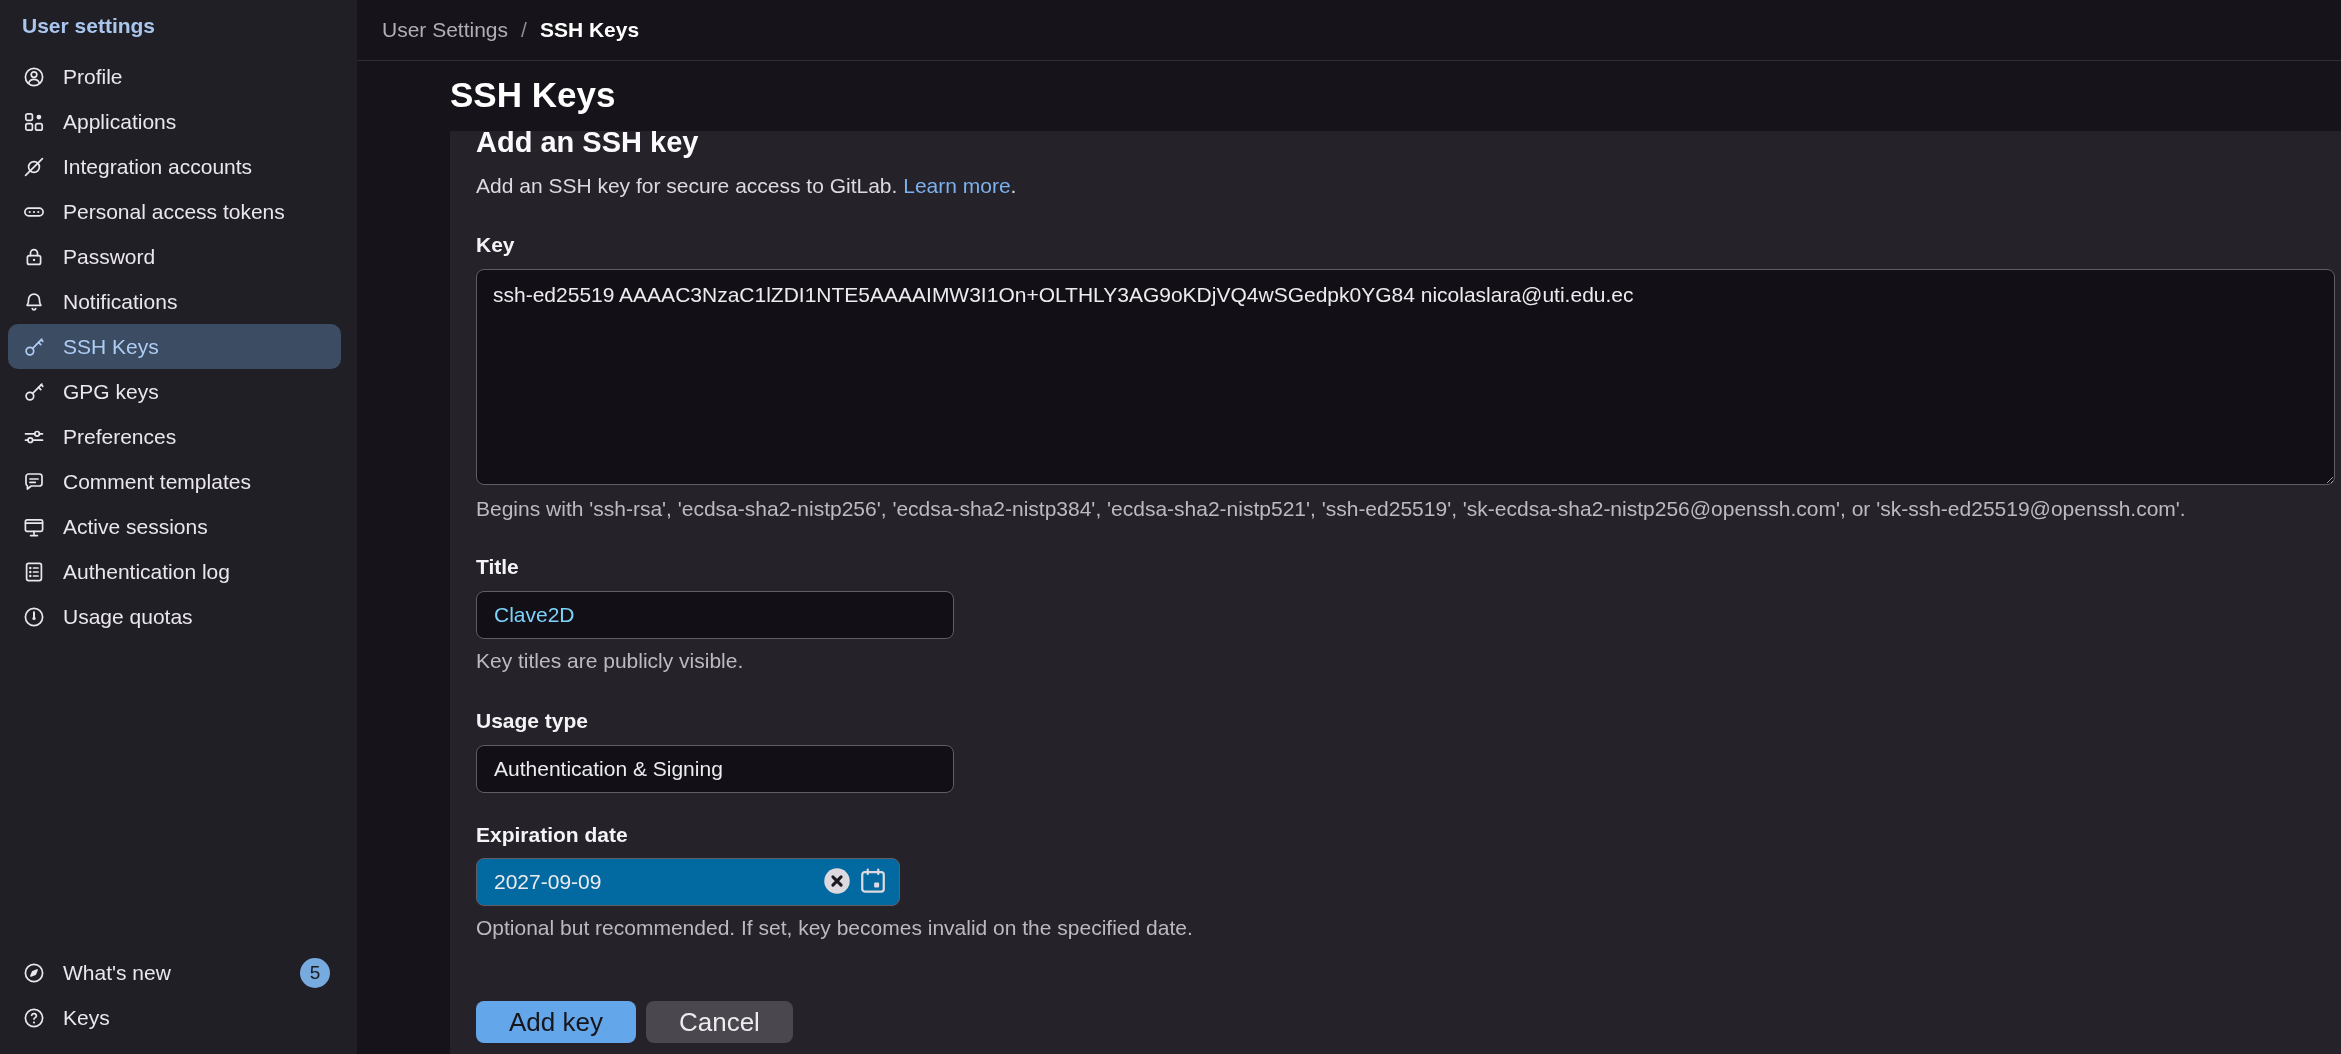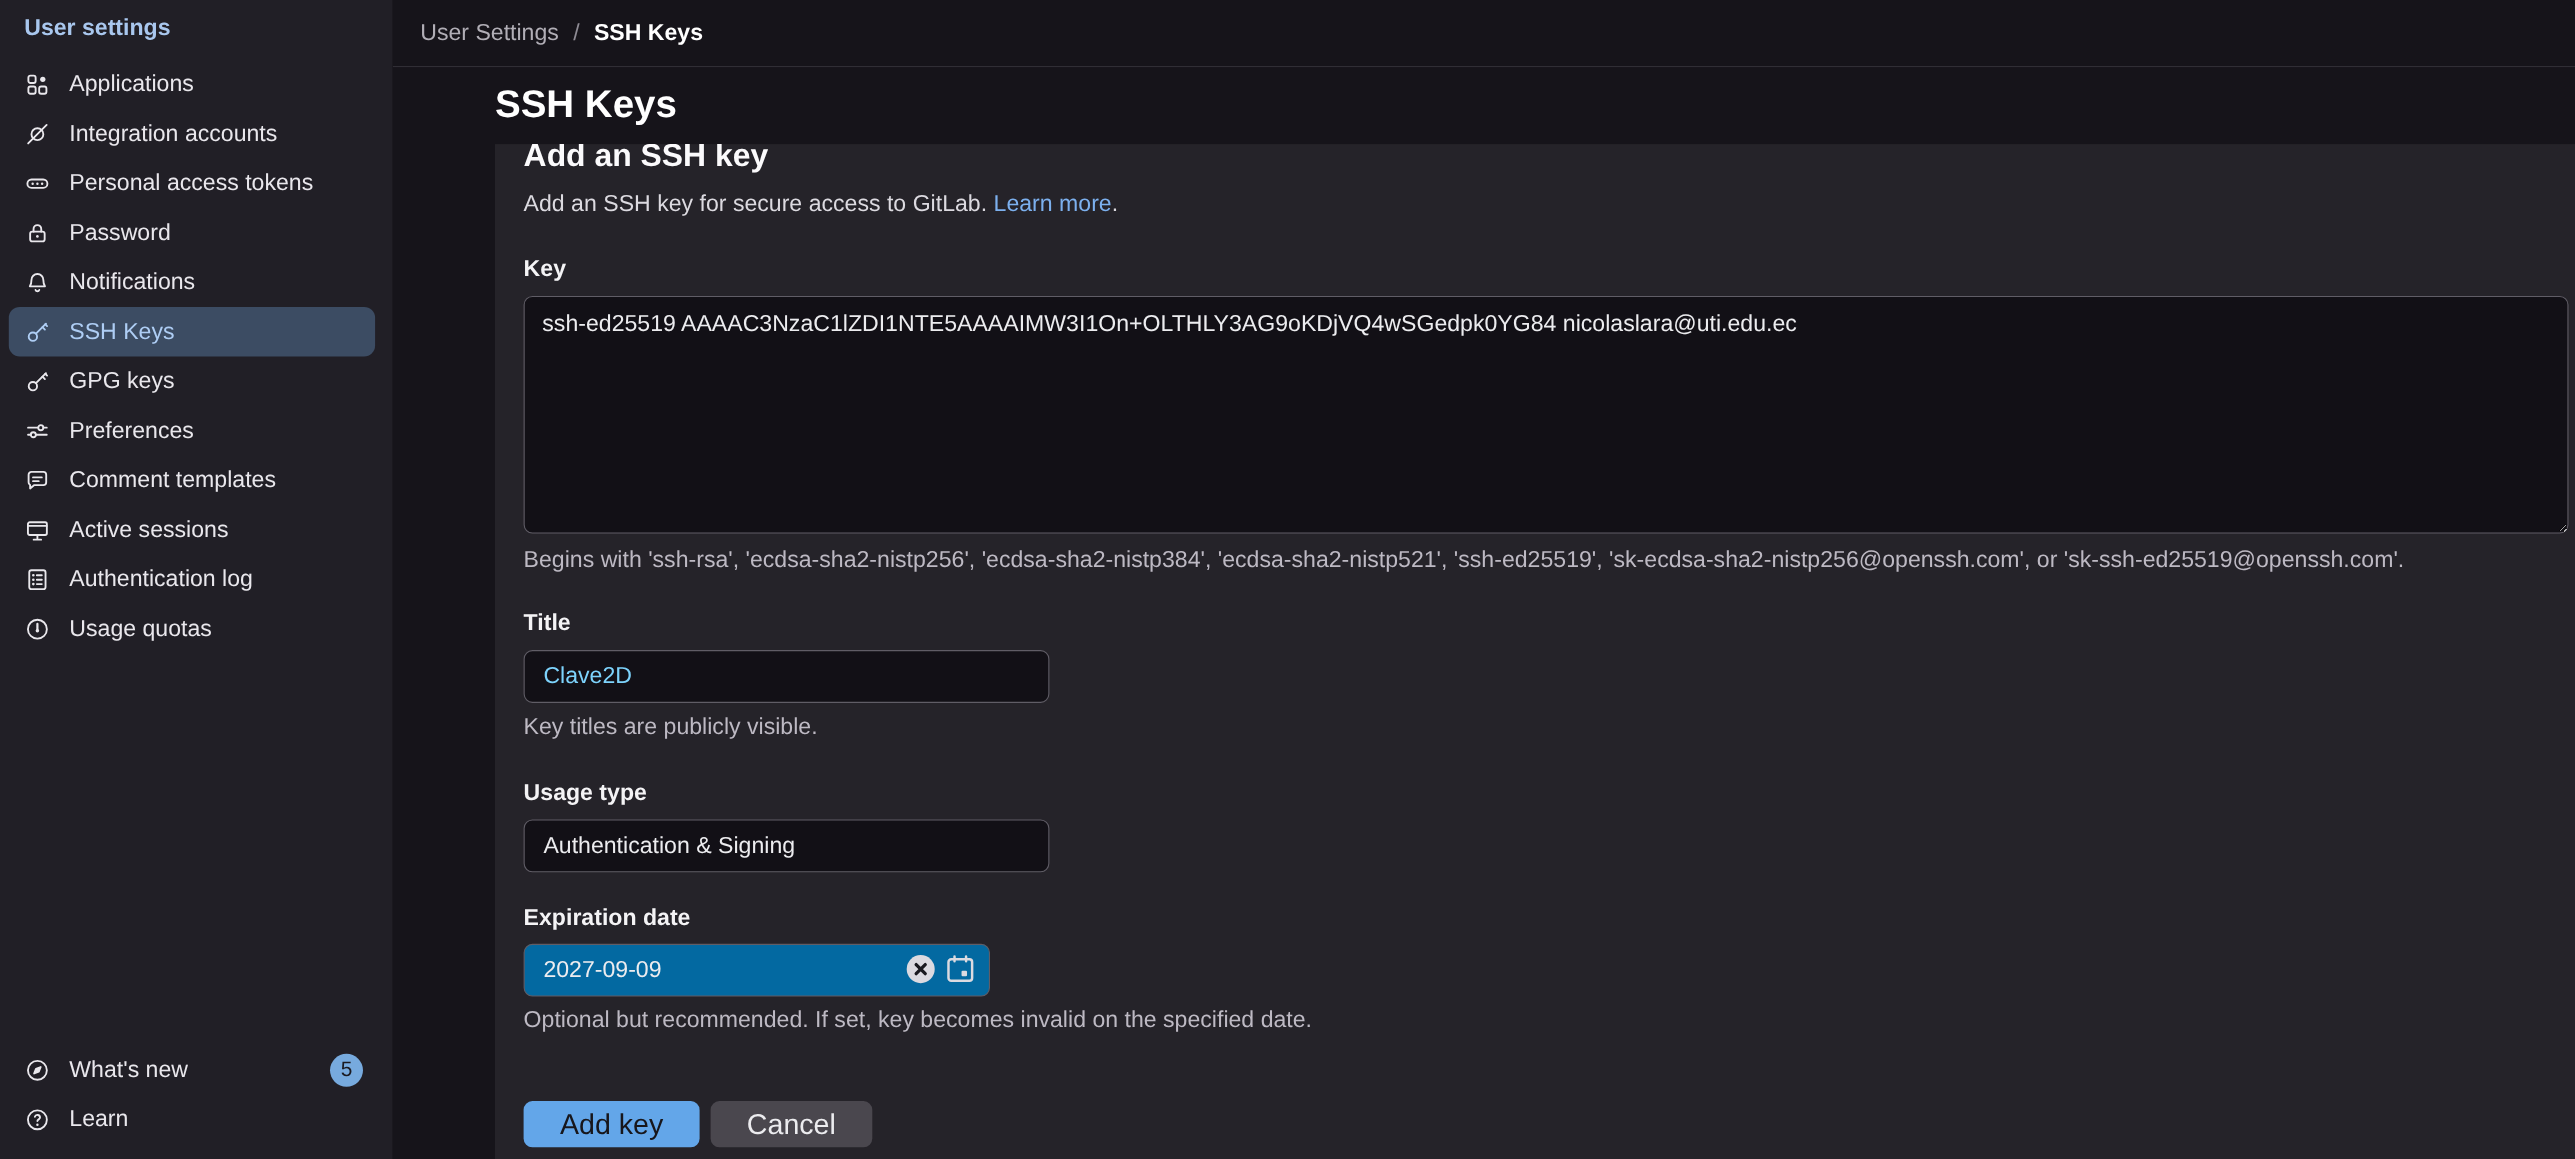--- a/index.html
+++ b/index.html
@@ -64,20 +64,30 @@
 <body>
 
 <div id="app">
 
   <aside class="sidebar">
     <div class="sidebar-title">User settings</div>
     <ul class="nav-list" id="nav-list">
         <li class="nav-item">
       <span class="nicon">
             <svg viewBox="0 0 24 24" fill="none" stroke="currentColor" stroke-width="1.7" stroke-linecap="round" stroke-linejoin="round">
+              <circle cx="12" cy="12" r="8.6"></circle>
+              <circle cx="12" cy="9.6" r="2.8"></circle>
+              <path d="M6.6 18.3c1-2.8 3.1-3.9 5.4-3.9s4.4 1.1 5.4 3.9"></path>
+            </svg>
+          </span>
+      <span class="nlabel">Profile</span>
+    </li>
+        <li class="nav-item">
+      <span class="nicon">
+            <svg viewBox="0 0 24 24" fill="none" stroke="currentColor" stroke-width="1.7" stroke-linecap="round" stroke-linejoin="round">
               <rect x="3.8" y="3.8" width="6.6" height="6.6" rx="1.8"></rect>
               <rect x="3.8" y="13.6" width="6.6" height="6.6" rx="1.8"></rect>
               <rect x="13.6" y="13.6" width="6.6" height="6.6" rx="1.8"></rect>
               <circle cx="16.9" cy="7.1" r="2.4" fill="currentColor" stroke="none"></circle>
             </svg>
           </span>
       <span class="nlabel">Applications</span>
     </li>
         <li class="nav-item">
       <span class="nicon">
@@ -203,21 +213,21 @@
     <span class="badge-count">5</span>
         </li>
         <li class="nav-item">
       <span class="nicon">
             <svg viewBox="0 0 24 24" fill="none" stroke="currentColor" stroke-width="1.7" stroke-linecap="round" stroke-linejoin="round">
               <circle cx="12" cy="12" r="8.6"></circle>
               <path d="M9.7 9.3a2.4 2.4 0 0 1 4.7.6c0 1.6-2.4 1.8-2.4 3.2"></path>
               <circle cx="12" cy="16.5" r="1.1" fill="currentColor" stroke="none"></circle>
             </svg>
           </span>
-      <span class="nlabel">Learn</span>
+      <span class="nlabel">Keys</span>
     </li>
       </div>
   </aside>
 
   <div class="main">
 
     <div class="topbar">
       <span class="crumb-parent">User Settings</span>
       <span class="crumb-sep">/</span>
       <span class="crumb-current">SSH Keys</span>

